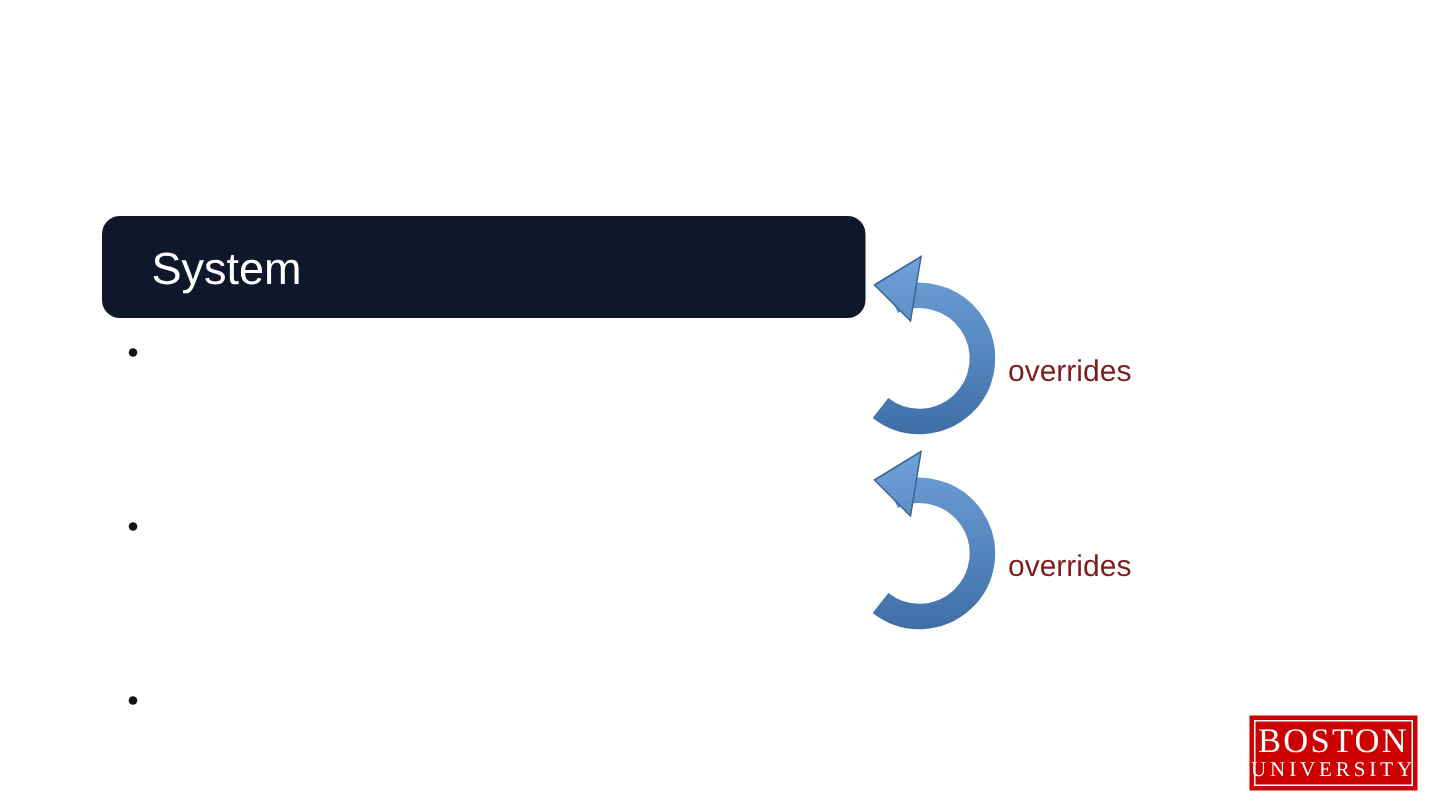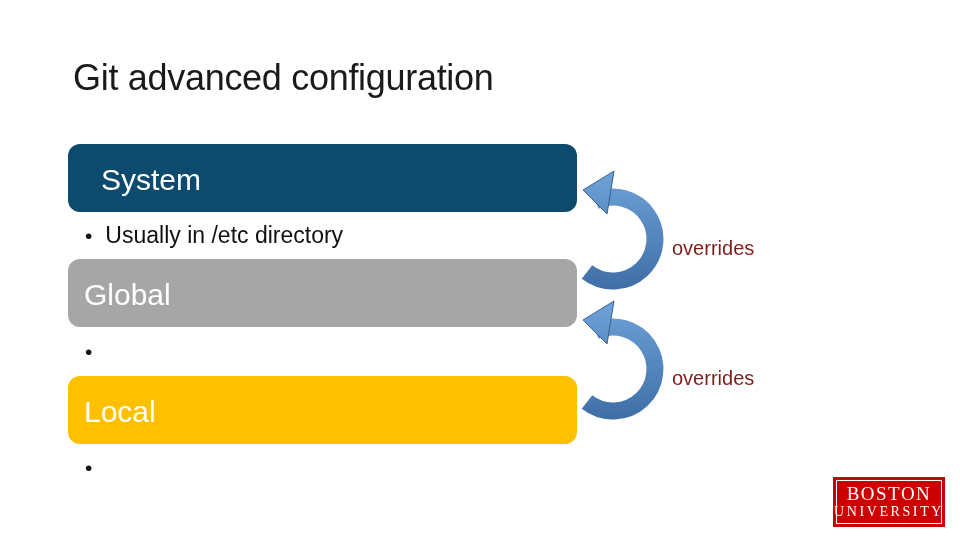--- a/index.html
+++ b/index.html
@@ -65,48 +65,40 @@
   }
   .bu-logo-inner {
     width: 100%; height: 100%;
     box-sizing: border-box;
     border: 1px solid #ffffff;
     display: flex; flex-direction: column;
     align-items: center; justify-content: center;
     font-family: "Liberation Serif", serif;
     color: #ffffff;
   }
-  .bu-line1 { font-size: 19px; letter-spacing: 1.5px; line-height: 1.05; }
+  .bu-line1 { font-size: 23px; letter-spacing: 1.5px; line-height: 1.05; }
   .bu-line2 { font-size: 14px; letter-spacing: 2.6px; line-height: 1.1; }
 </style>
 </head>
 <body>
 
 <div class="slide">
 
-  <h1 class="title">Git advanced configuration</h1>
 
-  <div class="bar bar-system" style="background-color: #0c4a6e; padding-left: 33px;">
+  <div class="bar bar-system" style="background-color: #0f172a; padding-left: 33px;">
     <span class="bar-label">System</span>
   </div>
   <div class="bullet-row bullet-system">
     <span class="dot">•</span>
-    <span>Usually in /etc directory</span>
   </div>
 
-  <div class="bar bar-global" style="background-color: rgb(166, 166, 166);">
-    <span class="bar-label">Global</span>
-  </div>
   <div class="bullet-row bullet-global">
     <span class="dot">•</span>
   </div>
 
-  <div class="bar bar-local" style="background-color: rgb(255, 192, 0);">
-    <span class="bar-label">Local</span>
-  </div>
   <div class="bullet-row bullet-local">
     <span class="dot">•</span>
   </div>
 
   <svg class="arrows-overlay" viewBox="0 0 960 540">
     <defs>
       <linearGradient id="arrowGrad" gradientUnits="userSpaceOnUse" x1="0" y1="170" x2="0" y2="292">
         <stop offset="0" stop-color="#6FA3DA"></stop>
         <stop offset="1" stop-color="#3E6DA5"></stop>
       </linearGradient>

